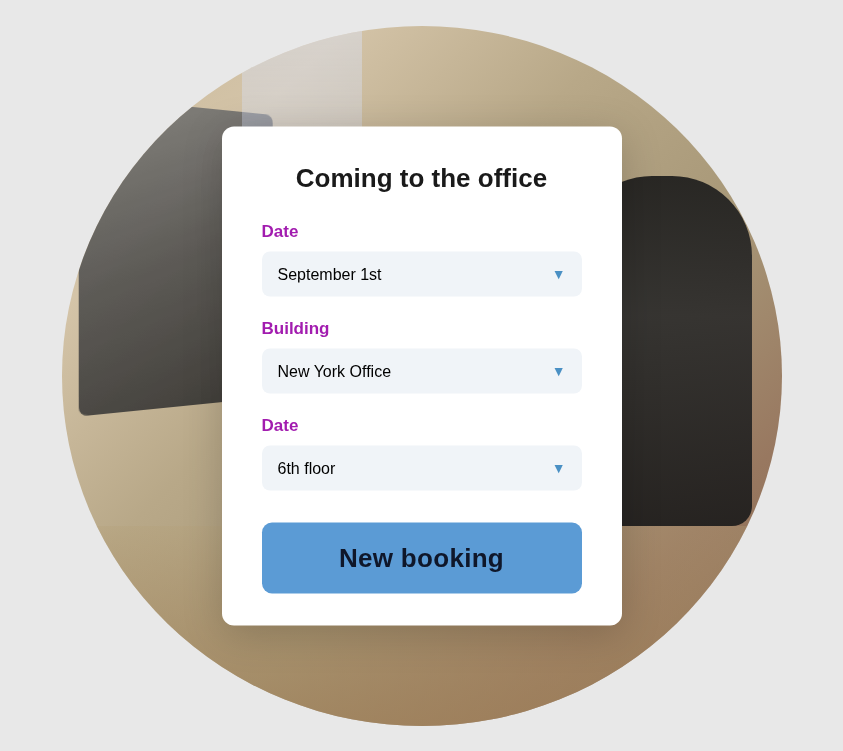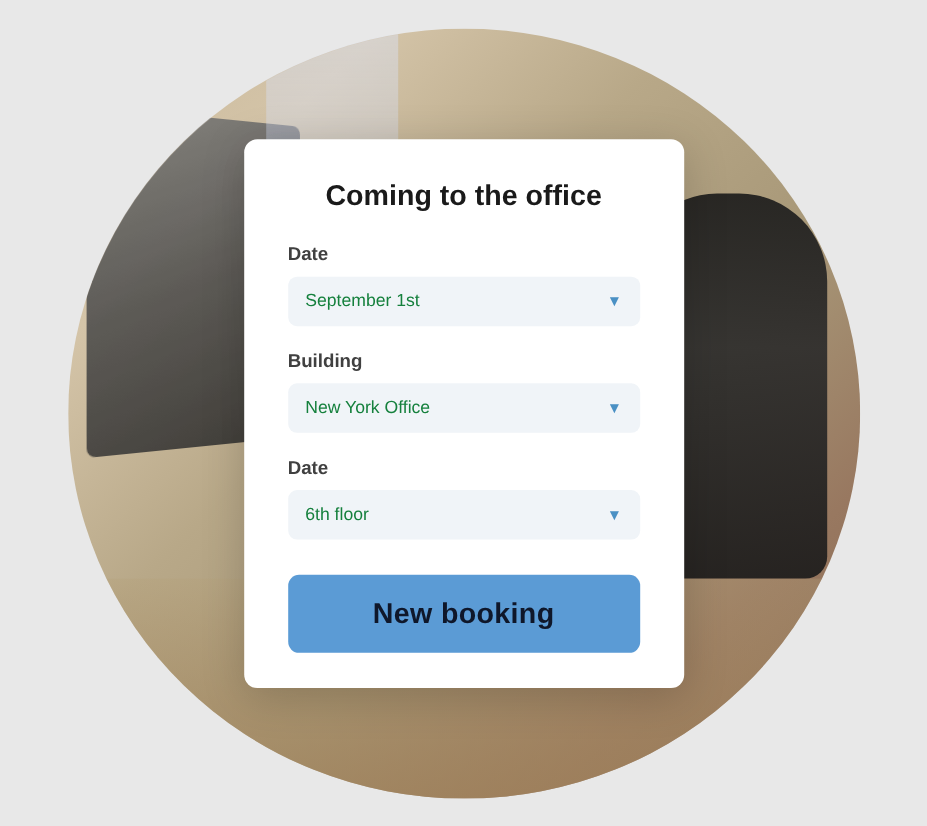--- a/index.html
+++ b/index.html
@@ -115,42 +115,42 @@
       font-size: 26px;
       font-weight: 700;
       color: #1a1a1a;
       margin-bottom: 28px;
       text-align: center;
     }
 
     .field-label {
       font-size: 17px;
       font-weight: 600;
-      color: #404040;
+      color: #a21caf;
       margin-bottom: 10px;
     }
 
     .field-group {
       margin-bottom: 22px;
     }
 
     .select-wrapper {
       position: relative;
       display: flex;
       align-items: center;
     }
 
     .select-input {
       width: 100%;
       padding: 14px 16px;
       background: #f0f4f8;
       border: none;
       border-radius: 8px;
       font-size: 16px;
-      color: #15803d;
+      color: #000000;
       appearance: none;
       cursor: pointer;
       outline: none;
     }
 
     .chevron-icon {
       position: absolute;
       right: 16px;
       pointer-events: none;
       color: #4a90c4;

